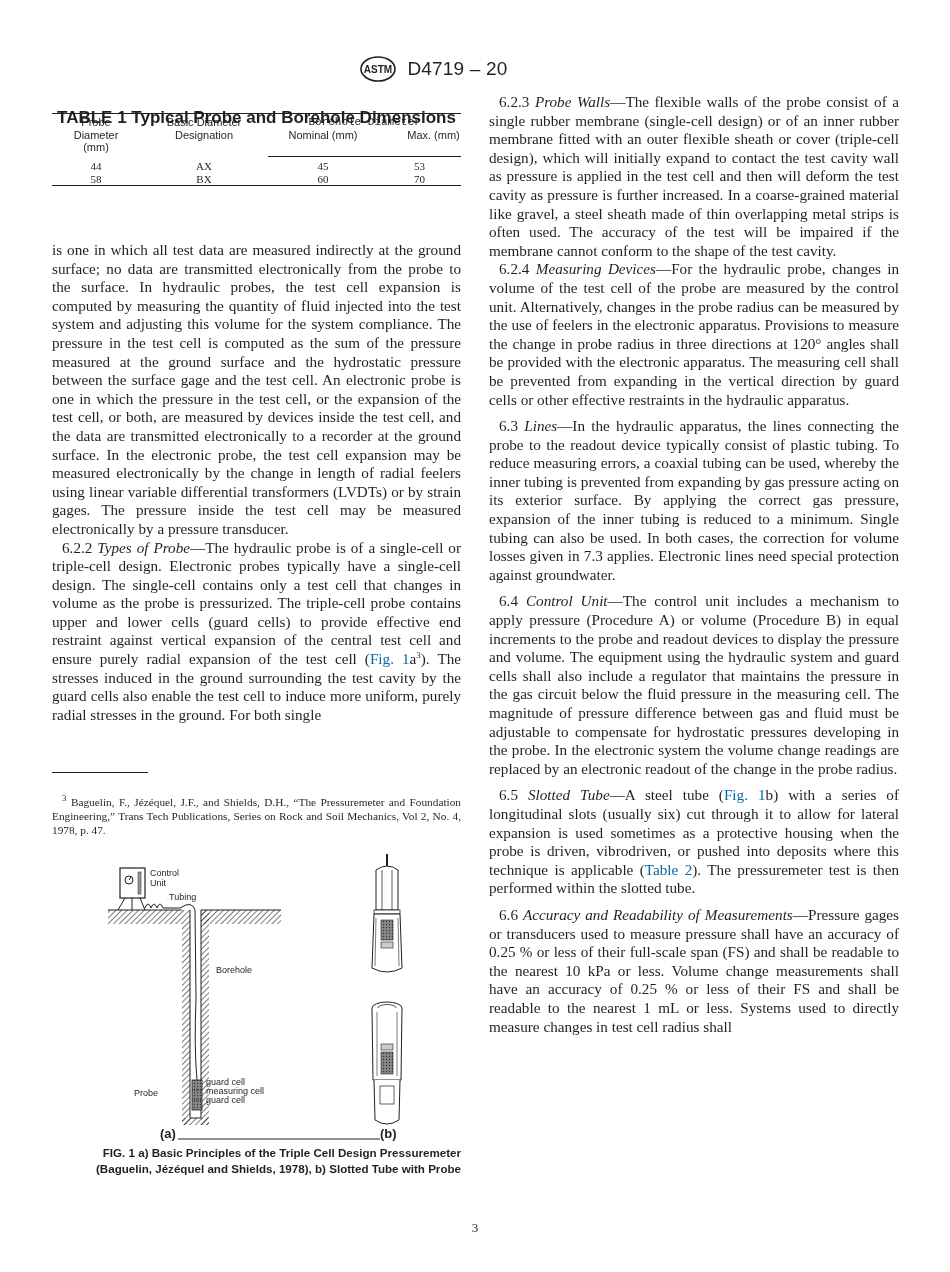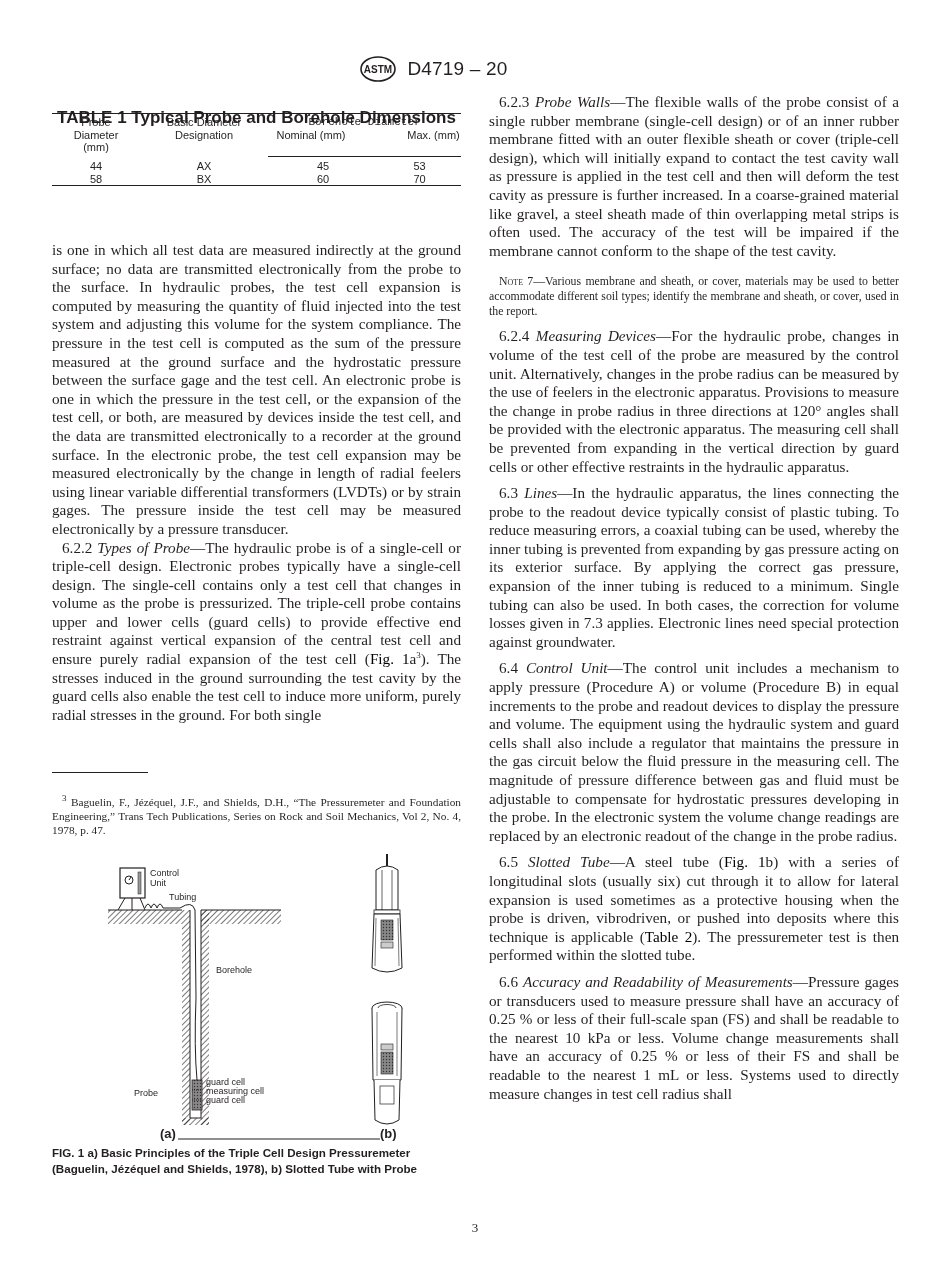--- a/index.html
+++ b/index.html
@@ -5,38 +5,38 @@
   html, body { margin:0; padding:0; background:#ffffff; }
   body { width:950px; height:1272px; position:relative; overflow:hidden; color:#231f20; font-family:"Liberation Serif", serif; }
   .header { position:absolute; top:56px; left:0; width:867px; text-align:center; }
   .header .logo { display:inline-block; vertical-align:middle; width:38px; height:26px; margin-right:6px; }
   .header .docid { display:inline-block; vertical-align:middle; font-family:"Liberation Sans", sans-serif; font-weight:normal; font-size:19px; letter-spacing:0.2px; }
   .p { font-size:15.2px; line-height:18.6px; text-align:justify; margin:0; }
   .p.indent { text-indent:10px; }
   .p + .p { margin-top:0; }
   .gap { margin-top:8px !important; }
   .em { font-style:italic; }
-  .link { color:#000000; }
+  .link { color:#0369a1; }
   sup { font-size:9px; line-height:0; }
   
   .tbl-title { position:absolute; top:108px; left:52px; width:409px; text-align:center; font-family:"Liberation Sans", sans-serif; font-weight:bold; font-size:17px; }
   .tbl { position:absolute; top:113px; left:52px; width:409px; font-family:"Liberation Sans", sans-serif; font-size:11px; line-height:12.6px; border-top:1.5px solid #231f20; border-bottom:1.5px solid #231f20; }
   .tbl .hdr { position:relative; height:46px; }
   .tbl .hdr div { position:absolute; text-align:center; }
   .tbl .subline { position:absolute; left:216px; right:0; top:42px; border-top:1px solid #231f20; }
-  .tbl .row { display:flex; height:12.6px; }
+  .tbl .row { display:flex; height:12.6px;font-family:Liberation Serif, serif; }
   .tbl .row span { text-align:center; }
   .c1 { width:88px; } .c2 { width:128px; } .c3 { width:110px; } .c4 { width:83px; }
   
   .left-text { position:absolute; top:241px; left:52px; width:409px; }
   .fn-rule { position:absolute; top:772px; left:52px; width:96px; border-top:1px solid #231f20; }
   .footnote { position:absolute; top:784px; left:52px; width:409px; font-size:11.3px; line-height:14px; text-align:justify; text-indent:10px; }
   
   .figure { position:absolute; top:848px; left:70px; width:380px; height:295px; }
-  .fig-caption { position:absolute; top:1145px; left:52px; width:409px; text-align:left; font-family:"Liberation Sans", sans-serif; font-weight:bold; font-size:11.6px; line-height:15.5px; }
+  .fig-caption { position:absolute; top:1145px; left:52px; width:409px; text-align:right; font-family:"Liberation Sans", sans-serif; font-weight:bold; font-size:11.6px; line-height:15.5px; }
   .right-text { position:absolute; top:93px; left:489px; width:410px; }
   .note { font-size:11.8px; line-height:15px; text-align:justify; text-indent:10px; margin:14px 0 8px 0; }
   .note .sc { font-variant:small-caps; }
   .pagenum { position:absolute; top:1220px; left:0; width:950px; text-align:center; font-size:13px; }
   .fig-label { font-family:"Liberation Sans", sans-serif; font-size:9px; fill:#231f20; }
   .fig-bold { font-family:"Liberation Sans", sans-serif; font-size:13px; font-weight:bold; fill:#231f20; }
 </style>
 </head>
 <body>
 
@@ -54,21 +54,21 @@
     <div style="left:0;width:88px;top:2px;">
       <div style="position:static">Probe</div>
       <div style="position:static">Diameter</div>
       <div style="position:static">(mm)</div>
     </div>
     <div style="left:88px;width:128px;top:2px;">
       <div style="position:static">Basic Diameter</div>
       <div style="position:static">Designation</div>
     </div>
     <div style="left:216px;width:193px;top:2px;font-family:Liberation Mono, monospace;">Borehole Diameter</div>
-    <div style="left:204px;width:110px;top:15px;">Nominal (mm)</div>
+    <div style="left:216px;width:110px;top:15px;">Nominal (mm)</div>
     <div style="left:340px;width:83px;top:15px;">Max. (mm)</div>
     <div class="subline"></div>
   </div>
   <div class="row">
     <span class="c1">44</span>
     <span class="c2">AX</span>
     <span class="c3">45</span>
     <span class="c4">53</span>
   </div>
   <div class="row">
@@ -159,21 +159,20 @@
       <path d="M304,232 L305,272 Q317,280 329,272 L330,232" fill="#fff" stroke="#231f20" stroke-width="1"></path>
       <rect x="310" y="238" width="14" height="18" fill="#fff" stroke="#231f20" stroke-width="0.7"></rect>
       <text class="fig-bold" x="310" y="290">(b)</text>
     </g>
   </svg>
 </div>
 <div class="fig-caption">FIG. 1 a) Basic Principles of the Triple Cell Design Pressuremeter (Baguelin, Jézéquel and Shields, 1978), b) Slotted Tube with Probe</div>
 
 <div class="right-text">
   <p class="p indent"><span>6.2.3 </span><span class="em">Probe Walls</span><span>—The flexible walls of the probe consist of a single rubber membrane (single-cell design) or of an inner rubber membrane fitted with an outer flexible sheath or cover (triple-cell design), which will initially expand to contact the test cavity wall as pressure is applied in the test cell and then will deform the test cavity as pressure is further increased. In a coarse-grained material like gravel, a steel sheath made of thin overlapping metal strips is often used. The accuracy of the test will be impaired if the membrane cannot conform to the shape of the test cavity.</span></p>
-  <p class="note"><span class="sc">Note 7</span><span>—Various membrane and sheath, or cover, materials may be used to better accommodate different soil types; identify the membrane and sheath, or cover, used in the report.</span></p>
   <p class="p indent"><span>6.2.4 </span><span class="em">Measuring Devices</span><span>—For the hydraulic probe, changes in volume of the test cell of the probe are measured by the control unit. Alternatively, changes in the probe radius can be measured by the use of feelers in the electronic apparatus. Provisions to measure the change in probe radius in three directions at 120° angles shall be provided with the electronic apparatus. The measuring cell shall be prevented from expanding in the vertical direction by guard cells or other effective restraints in the hydraulic apparatus.</span></p>
   <p class="p indent gap"><span>6.3 </span><span class="em">Lines</span><span>—In the hydraulic apparatus, the lines connecting the probe to the readout device typically consist of plastic tubing. To reduce measuring errors, a coaxial tubing can be used, whereby the inner tubing is prevented from expanding by gas pressure acting on its exterior surface. By applying the correct gas pressure, expansion of the inner tubing is reduced to a minimum. Single tubing can also be used. In both cases, the correction for volume losses given in 7.3 applies. Electronic lines need special protection against groundwater.</span></p>
   <p class="p indent gap"><span>6.4 </span><span class="em">Control Unit</span><span>—The control unit includes a mechanism to apply pressure (Procedure A) or volume (Procedure B) in equal increments to the probe and readout devices to display the pressure and volume. The equipment using the hydraulic system and guard cells shall also include a regulator that maintains the pressure in the gas circuit below the fluid pressure in the measuring cell. The magnitude of pressure difference between gas and fluid must be adjustable to compensate for hydrostatic pressures developing in the probe. In the electronic system the volume change readings are replaced by an electronic readout of the change in the probe radius.</span></p>
   <p class="p indent gap"><span>6.5 </span><span class="em">Slotted Tube</span><span>—A steel tube (</span><span class="link">Fig. 1</span><span>b) with a series of longitudinal slots (usually six) cut through it to allow for lateral expansion is used sometimes as a protective housing when the probe is driven, vibrodriven, or pushed into deposits where this technique is applicable (</span><span class="link">Table 2</span><span>). The pressuremeter test is then performed within the slotted tube.</span></p>
   <p class="p indent gap"><span>6.6 </span><span class="em">Accuracy and Readability of Measurements</span><span>—Pressure gages or transducers used to measure pressure shall have an accuracy of 0.25 % or less of their full-scale span (FS) and shall be readable to the nearest 10 kPa or less. Volume change measurements shall have an accuracy of 0.25 % or less of their FS and shall be readable to the nearest 1 mL or less. Systems used to directly measure changes in test cell radius shall</span></p>
 </div>
 
 <div class="pagenum">3</div>
 
 </body></html>

